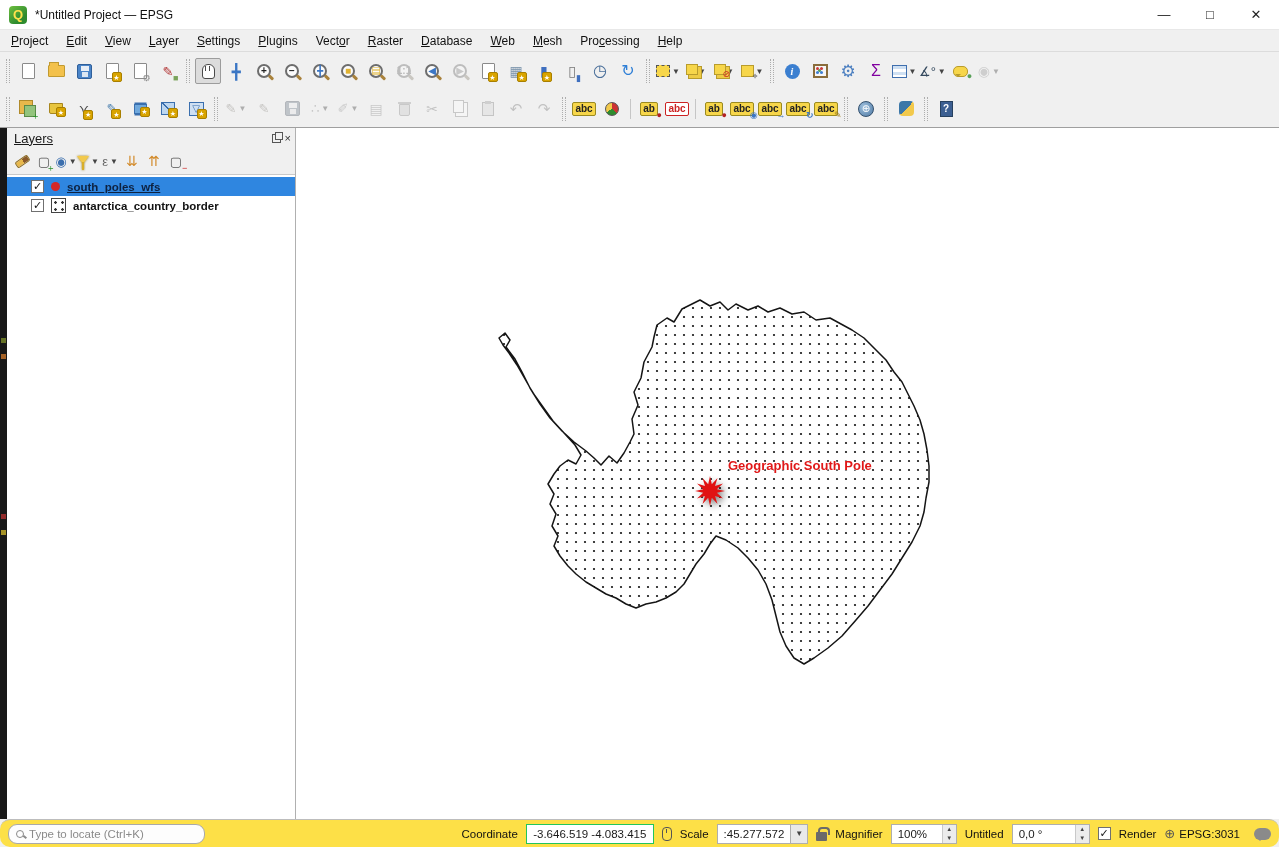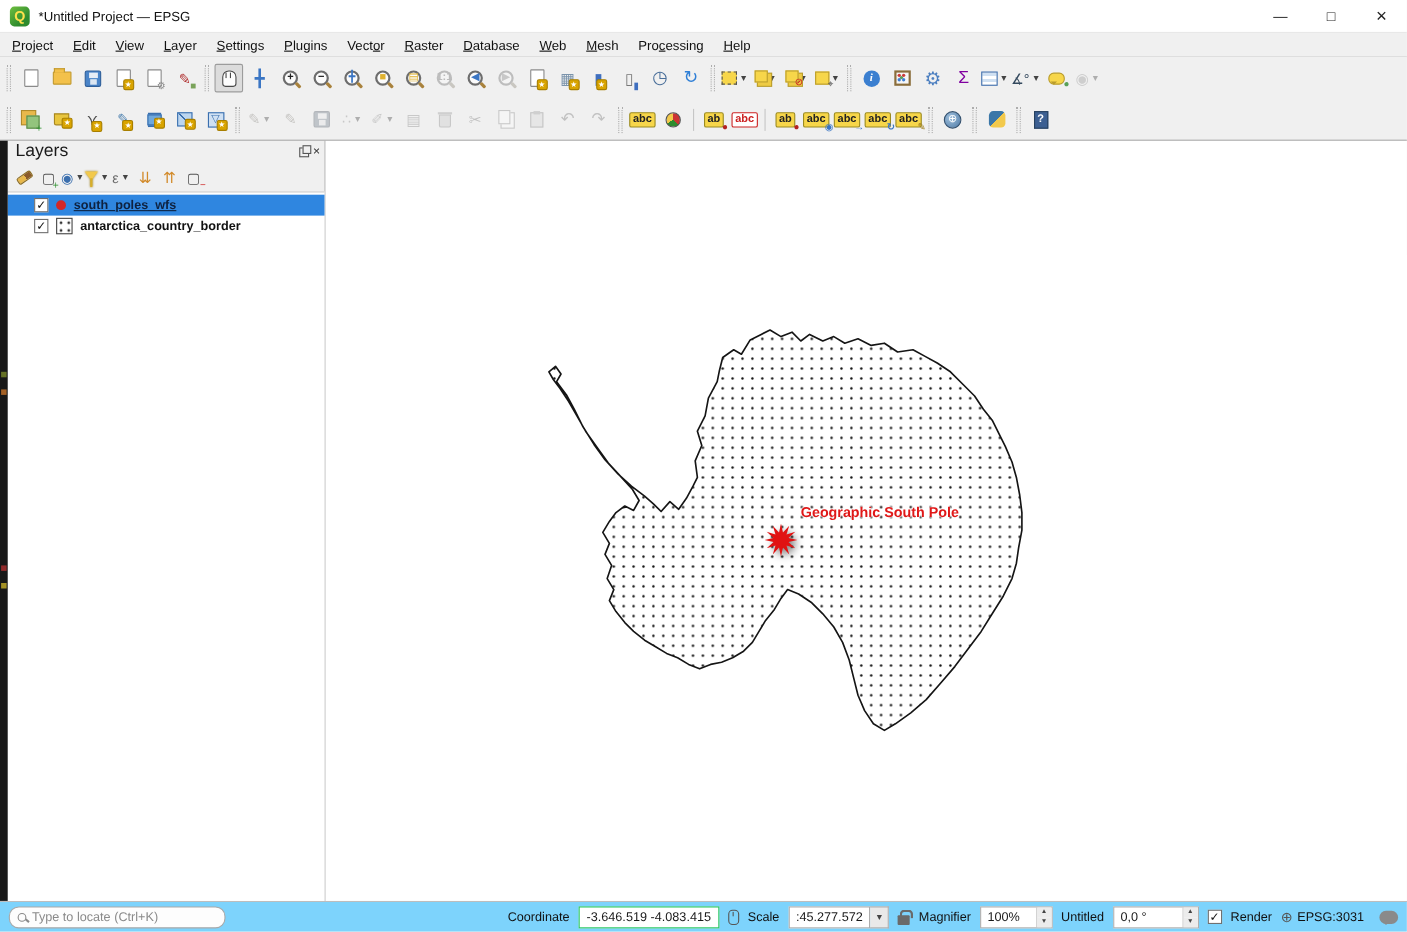--- a/index.html
+++ b/index.html
@@ -77,21 +77,21 @@
   .ic-funnel:after { content:""; position:absolute; left:-1px; top:-2px; width:2px; height:8px; background:#d8ae2a; }
   .ic-brush { width:15px; height:7px; background:linear-gradient(90deg,#e8b84b 55%,#8a5a2a 55%); border:1px solid #8a6a20; border-radius:2px; transform:rotate(-35deg); }
 
   
   .main { display:flex; height:691px; }
   .dockstrip { width:7px; background:#181818; position:relative; }
   .dockstrip i { position:absolute; left:1px; width:5px; height:5px; opacity:.8; }
 
   .panel { width:289px; background:#f0f0f0; border-right:1px solid #b0b0b0; display:flex; flex-direction:column; }
   .panel-header { height:20px; display:flex; align-items:center; padding:0 4px 0 7px; }
-  .panel-title { font-size:16px; }
+  .panel-title { font-size:13px;text-decoration:underline; }
   .panel-hbtns { margin-left:auto; display:flex; gap:4px; align-items:center; }
   .ph-float { width:9px; height:9px; border:1px solid #555; position:relative; }
   .ph-float:before { content:""; position:absolute; right:-3px; top:-3px; width:6px; height:6px; border:1px solid #555; background:#f0f0f0; }
   .ph-close { font-size:11px; color:#333; line-height:1; }
   .panel-toolbar { height:26px; display:flex; align-items:center; padding:0 4px; }
   .ptbtn { min-width:22px; height:22px; display:flex; align-items:center; justify-content:center; position:relative; }
   .layer-tree { flex:1; background:#fff; border-top:1px solid #c9c9c9; padding-top:2px; }
   .layer-row { height:19px; display:flex; align-items:center; gap:7px; padding-left:24px; }
   .layer-row.sel { background:#2f86e0; }
   .chk { width:13px; height:13px; background:#fff; border:1px solid #707070; display:flex; align-items:center; justify-content:center;
@@ -101,21 +101,21 @@
     background-image:radial-gradient(circle at 3.5px 3.5px,#333 1.1px,transparent 1.5px); background-size:7px 7px; }
   .lyr-name { font-size:11.5px; font-weight:bold; color:#111; white-space:nowrap; }
   .layer-row.sel .lyr-name { color:#0e2240; text-decoration:underline; }
 
   .canvas { flex:1; background:#fff; position:relative; overflow:hidden; }
   .map-label { position:absolute; left:432px; top:330px; font-size:13px; font-weight:bold; color:#e01818;
     text-shadow:0 0 2px #fff,0 0 2px #fff,0 0 2px #fff; white-space:nowrap; }
   .pole-star { position:absolute; left:399px; top:348px; filter:drop-shadow(3px 3px 3px rgba(0,0,0,.45)); }
 
   
-  .statusbar { height:28px; background:#7dd3fc; border-top:1px solid #bdbdbd; display:flex; align-items:center; padding:0 8px; font-size:11.5px; }
+  .statusbar { height:28px; background:#fde047; border-top:1px solid #bdbdbd; display:flex; align-items:center; padding:0 8px; font-size:11.5px;border-radius:10px; }
   .locate { width:197px; height:20px; border:1px solid #a9a9a9; border-radius:9px; background:#fdfdfd; display:flex; align-items:center; padding:0 7px; gap:5px; }
   .locate-mag { width:8px; height:8px; border:1.5px solid #8a8a8a; border-radius:50%; position:relative; flex:none; }
   .locate-mag:after { content:""; position:absolute; width:4px; height:1.5px; background:#8a8a8a; right:-4px; bottom:-1px; transform:rotate(40deg); }
   .locate-ph { color:#8a8a8a; font-size:11.5px; white-space:nowrap; }
   .sb-right { margin-left:auto; display:flex; align-items:center; gap:8px; }
   .sb-label { color:#111; }
   .field { height:20px; background:#fff; border:1px solid #22c55e; display:flex; align-items:center; justify-content:center; padding:0 6px; }
   .combo { display:flex; height:20px; }
   .combo .val { border:1px solid #aeaeae; background:#fff; display:flex; align-items:center; padding:0 6px; }
   .combo .btn { width:17px; border:1px solid #aeaeae; border-left:none; background:#e9e9e9; display:flex; align-items:center; justify-content:center; font-size:8px; color:#444; }

